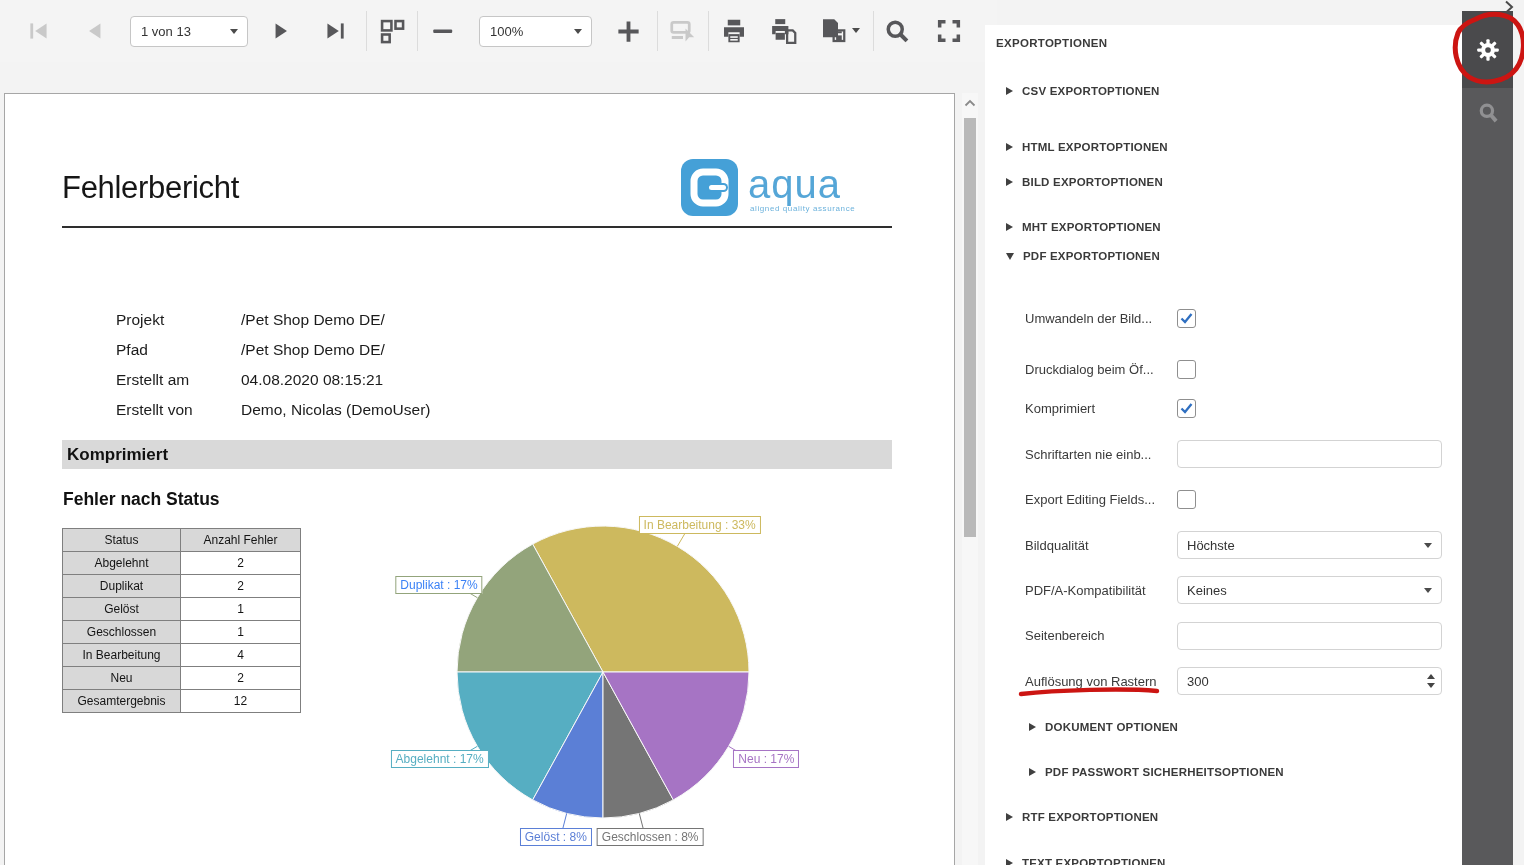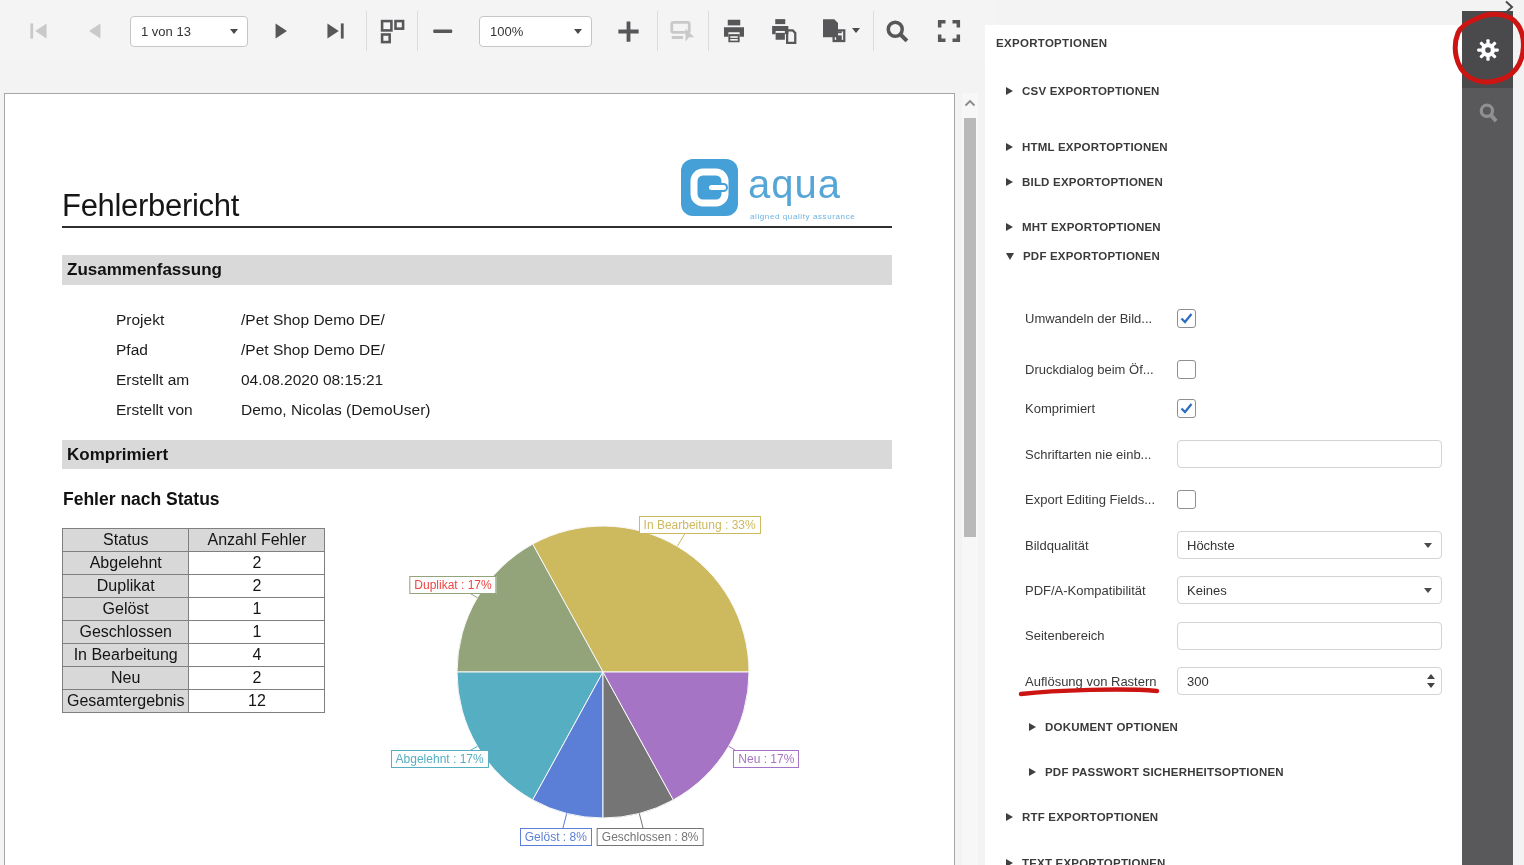--- a/index.html
+++ b/index.html
@@ -17,40 +17,40 @@
   .caret{position:absolute;right:9px;top:50%;margin-top:-2px;width:0;height:0;
          border-left:4.5px solid transparent;border-right:4.5px solid transparent;border-top:5px solid #4b4b4b;}
   .icon-en{fill:#57575a;}
   .icon-en-st{stroke:#57575a;fill:none;}
   .icon-dis{fill:#c9c9c9;}
   .icon-dis-st{stroke:#c9c9c9;fill:none;}
 
   
   #page{position:absolute;left:4px;top:93px;width:951px;height:900px;background:#fff;
         border:1px solid #a6a6a6;box-sizing:border-box;}
-  #doc-title{position:absolute;left:62px;top:188px;font-size:31px;color:#161616;letter-spacing:-.3px;}
+  #doc-title{position:absolute;left:62px;top:170px;font-size:31px;color:#161616;letter-spacing:-.3px;}
   #logo-box{position:absolute;left:681px;top:159px;width:57px;height:57px;background:#45a0d7;border-radius:12px;}
   #logo-word{position:absolute;left:748px;top:162px;font-size:40px;color:#55a6d7;letter-spacing:1px;}
-  #logo-tag{position:absolute;left:750px;top:212px;font-size:8px;color:#6cb2dc;letter-spacing:.6px;}
+  #logo-tag{position:absolute;left:750px;top:204px;font-size:8px;color:#6cb2dc;letter-spacing:.6px;}
   #title-rule{position:absolute;left:62px;top:226px;width:830px;height:2px;background:#2e2e2e;}
   .sect-bar{position:absolute;left:62px;width:830px;height:30px;background:#d9d9d9;
             display:flex;align-items:center;}
   .sect-bar span{font-size:17px;font-weight:bold;color:#111;margin-left:5px;}
   #summary-rows{position:absolute;left:103px;top:305px;width:600px;}
   .sumrow{height:30px;display:flex;align-items:center;font-size:15.5px;color:#1b1b1b;margin-left:13px;}
   .sumrow .sl{width:125px;}
   #chart-heading{position:absolute;left:63px;top:489px;font-size:17.5px;font-weight:bold;color:#111;}
 
   
   #status-table{position:absolute;left:62px;top:528px;border-collapse:collapse;
-                font-size:16px;color:#141414;}
+                font-size:12px;color:#141414;}
   #status-table td,#status-table th{border:1px solid #7f7f7f;text-align:center;
                 font-weight:normal;height:23px;padding:0 4px;box-sizing:border-box;}
   #status-table th{background:#d8d8d8;width:118px;}
-  #status-table th:last-child{width:136px;}
+  #status-table th:last-child{width:120px;}
   #status-table td.st{background:#d8d8d8;margin-top:16px;}
   #status-table td.ct{background:#fff;}
 
   
   #pie-wrap{position:absolute;left:368px;top:498px;width:480px;height:370px;}
   #pie-svg{position:absolute;left:0;top:0;overflow:visible;}
   .pie-label{position:absolute;transform:translate(-50%,-50%);background:#fff;border:1px solid;
              font-size:12px;padding:1px 4px;white-space:nowrap;}
 
   
@@ -200,23 +200,20 @@
     <svg width="57" height="57" viewBox="0 0 57 57">
       <rect x="13" y="13" width="31" height="31" rx="9" fill="none" stroke="#ffffff" stroke-width="7"></rect>
       <rect x="26" y="24" width="21" height="9" rx="4.5" fill="#45a0d7"></rect>
       <rect x="28" y="26" width="17" height="5" rx="2.5" fill="#ffffff"></rect>
     </svg>
   </div>
   <div id="logo-word">aqua</div>
   <div id="logo-tag">aligned quality assurance</div>
   <div id="title-rule"></div>
 
-  <div class="sect-bar" style="top:255px">
-    <span>Zusammenfassung</span>
-  </div>
   <div id="summary-rows">
       <div class="sumrow">
         <span class="sl">Projekt</span>
                  <span class="sv">/Pet Shop Demo DE/</span>
       </div>
       <div class="sumrow">
         <span class="sl">Pfad</span>
                  <span class="sv">/Pet Shop Demo DE/</span>
       </div>
       <div class="sumrow">
@@ -283,21 +280,21 @@
         <line x1="109.33166405742419" y1="248.32004669955415" x2="92.99478038488934" y2="257.98165277049617" stroke="#56aec2" stroke-width="1"></line>
         <path d="M235,174 L164.7,301.9 A146,146 0 0 0 235.0,320.0 Z" fill="#5b7fd6" stroke="#f8f8f8" stroke-width="1"></path>
         <line x1="198.6912764739311" y1="315.41314152478014" x2="193.97114241554218" y2="333.79684992300156" stroke="#5b7fd6" stroke-width="1"></line>
         <path d="M235,174 L235.0,320.0 A146,146 0 0 0 305.3,301.9 Z" fill="#757575" stroke="#f8f8f8" stroke-width="1"></path>
         <line x1="271.3087235260687" y1="315.41314152478014" x2="276.0288575844576" y2="333.79684992300156" stroke="#757575" stroke-width="1"></line>
         <path d="M235,174 L305.3,301.9 A146,146 0 0 0 381.0,174.0 Z" fill="#a674c4" stroke="#f8f8f8" stroke-width="1"></path>
         <line x1="360.6683359425757" y1="248.32004669955433" x2="377.00521961511055" y2="257.98165277049634" stroke="#a674c4" stroke-width="1"></line>
       </svg>
     <div id="pie-labels">
         <div class="pie-label" style="left: 331.616px; top: 26.968px; border-color: rgb(205, 185, 94); color: rgb(205, 185, 94);">In Bearbeitung : 33%</div>
-        <div class="pie-label" style="left: 85px; top: 87.0455px; border-color: rgb(147, 164, 123); color: #ef4444;">Duplikat : 17%</div>
+        <div class="pie-label" style="left: 71px; top: 87.0455px; border-color: rgb(147, 164, 123); color: #3b82f6;">Duplikat : 17%</div>
         <div class="pie-label" style="left: 71.6312px; top: 260.954px; border-color: rgb(86, 174, 194); color: rgb(86, 174, 194);">Abgelehnt : 17%</div>
         <div class="pie-label" style="left: 187.799px; top: 339.453px; border-color: rgb(91, 127, 214); color: rgb(91, 127, 214);">Gelöst : 8%</div>
         <div class="pie-label" style="left: 282.201px; top: 339.453px; border-color: rgb(117, 117, 117); color: rgb(117, 117, 117);">Geschlossen : 8%</div>
         <div class="pie-label" style="left: 398.369px; top: 260.954px; border-color: rgb(166, 116, 196); color: rgb(166, 116, 196);">Neu : 17%</div>
       </div>
   </div>
 
   <div id="vscroll">
     <div id="vscroll-up">
       <svg width="12" height="8" viewBox="0 0 12 8">

